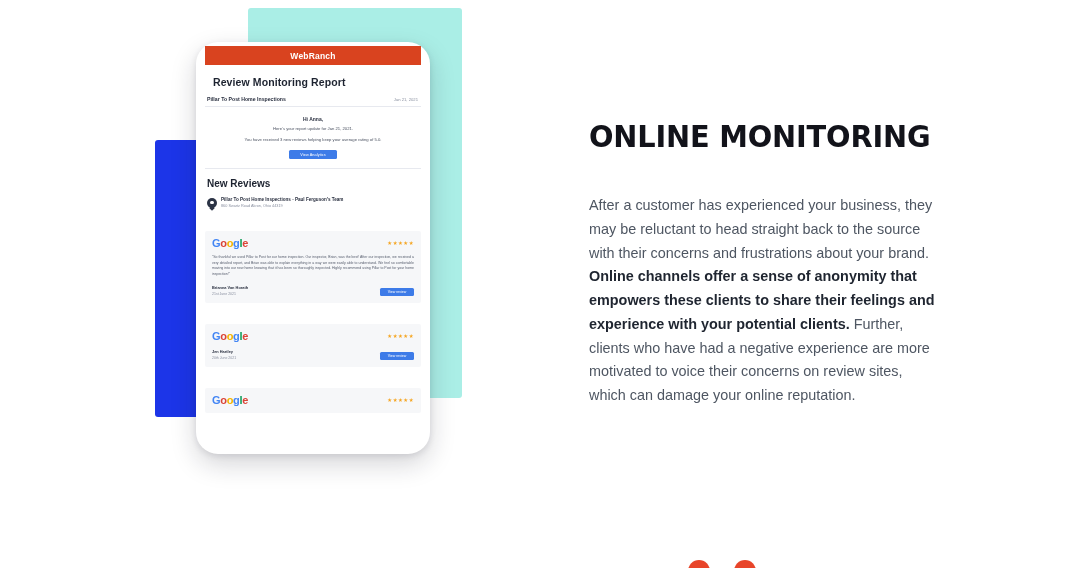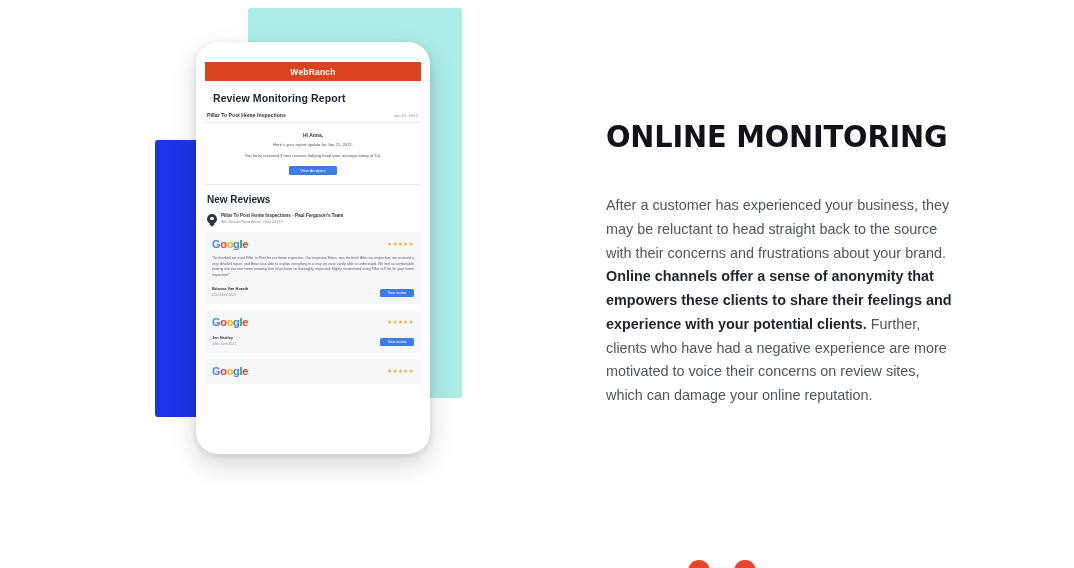--- a/index.html
+++ b/index.html
@@ -37,21 +37,21 @@
     background: #1c35e8;
     border-radius: 3px;
   }
   .phone {
     position: absolute;
     left: 196px; top: 42px;
     width: 234px; height: 412px;
     background: #ffffff;
     border-radius: 22px;
     box-shadow: 0 10px 26px rgba(20,20,40,.18), 0 2px 6px rgba(20,20,40,.10);
-    padding: 20px 9px 10px 9px;
+    padding: 4px 9px 10px 9px;
   }
   .screen {
     position: relative;
     width: 100%; height: 100%;
     background: #ffffff;
     overflow: hidden;
   }
 
   .app-bar {
     height: 19px;
@@ -161,21 +161,21 @@
     font-weight: bold;
     color: #2a3040;
   }
   .biz-addr {
     margin-top: 2px;
     font-size: 3.8px;
     color: #8a90a0;
   }
 
   .review-card {
-    margin-top: 6px;
+    margin-top: 21px;
     background: #f6f7f9;
     border-radius: 2px;
     padding: 6px 7px 7px 7px;
   }
   .rc-top {
     display: flex; align-items: center; justify-content: space-between;
   }
   .google {
     font-size: 11px;
     font-weight: bold;
@@ -219,21 +219,21 @@
     background: #3d7be8;
     border-radius: 1.5px;
     color: #fff;
     font-size: 3.5px;
     display: flex; align-items: center; justify-content: center;
   }
 
   
   .copy {
     position: absolute;
-    left: 606px; top: 118px;
+    left: 589px; top: 118px;
     width: 352px;
   }
   .headline {
     margin: 0;
     font-family: "DejaVu Sans", sans-serif;
     font-size: 31px;
     font-weight: bold;
     letter-spacing: -.2px;
     color: #12131a;
     text-transform: uppercase;

